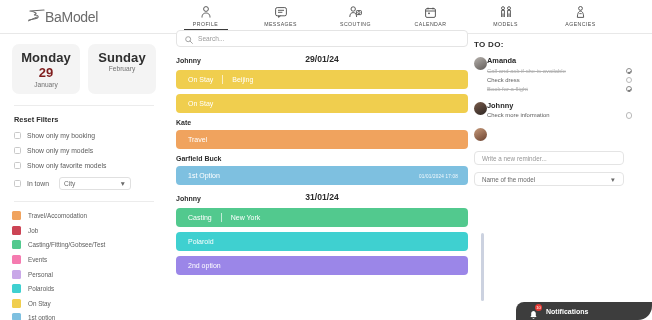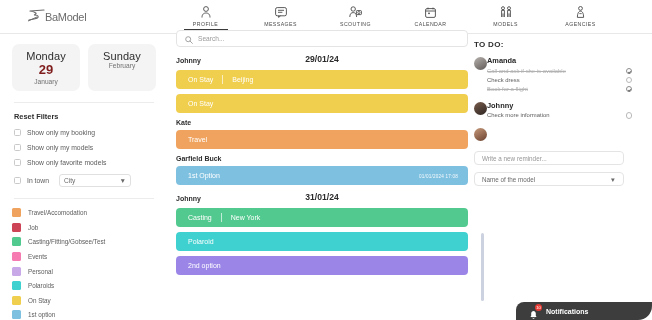--- a/index.html
+++ b/index.html
@@ -22,21 +22,21 @@
     position: absolute; left: 0; top: 0; width: 652px; height: 34px;
     background: #ffffff;
     border-bottom: 1px solid #e8e8e8;
   }
   .logo {
     position: absolute; left: 26px; top: 7px;
     display: flex; align-items: center; gap: 0px;
   }
   .logo-mark { width: 22px; height: 20px; display:block; }
   .logo-text {
-    font-size: 11px; color: #6b6b6b; letter-spacing: -0.3px;
+    font-size: 14px; color: #6b6b6b; letter-spacing: -0.3px;
     font-family: "Liberation Sans", sans-serif;
     margin-left: -3px;
   }
   .nav {
     position: absolute; left: 168px; top: 2px;
     display: flex; align-items: flex-start; gap: 0px;
   }
   .nav-item {
     width: 75px; display: flex; flex-direction: column;
     align-items: center; justify-content: flex-start;
@@ -55,21 +55,21 @@
   
   .sidebar {
     position: absolute; left: 0; top: 34px; width: 168px; height: 286px;
     background: #ffffff; padding: 10px 12px 0 12px;
   }
   .date-cards { display: flex; gap: 8px; }
   .date-card {
     flex: 1; background: #f4f4f4; border-radius: 7px;
     padding: 6px 2px 6px 2px; text-align: center; cursor: pointer;
   }
-  .dc-day { font-size: 11px; font-weight: normal; color: #2e2e2e; letter-spacing: .1px; }
+  .dc-day { font-size: 13px; font-weight: bold; color: #2e2e2e; letter-spacing: .1px; }
   .dc-num { font-size: 13px; font-weight: bold; color: #7f1d1d; line-height: 1.25; }
   .dc-month { font-size: 6.6px; color: #707070; }
 
   .divider { height:1px; background:#ececec; margin: 11px 2px 9px 2px; }
 
   .reset-filters {
     font-size: 7.4px; font-weight: bold; color: #2e2e2e;
     margin: 0 0 8px 2px; cursor: pointer;
   }
   .filter-row {

